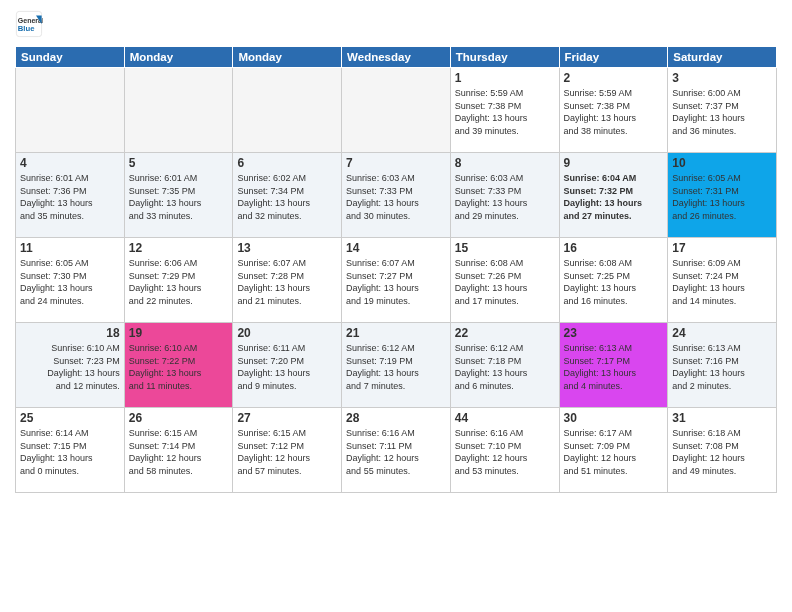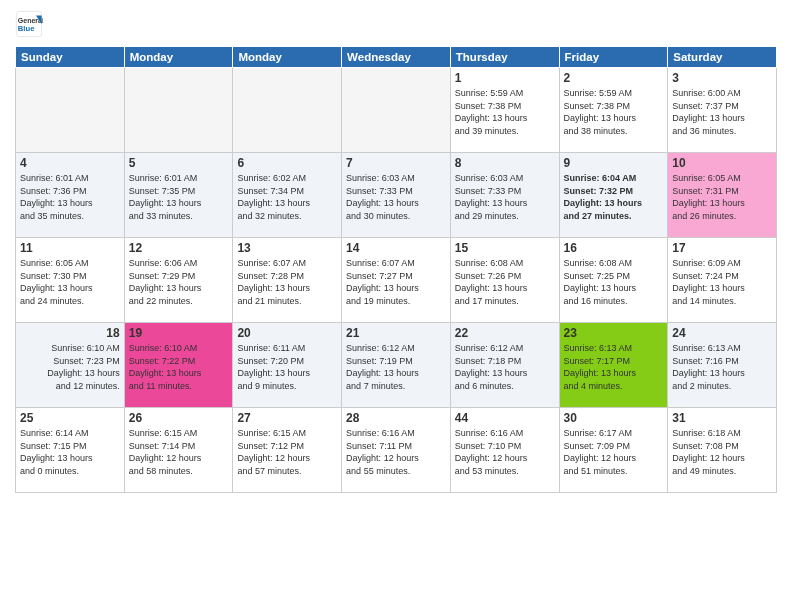--- a/index.html
+++ b/index.html
@@ -183,21 +183,21 @@
 Daylight: 13 hours
 and 29 minutes.</div>
           </td>
           <td style="background: rgb(240, 244, 248);">
             <span class="day-number">9</span>
             <div class="day-info" style="white-space: pre-line; font-weight: bold;">Sunrise: 6:04 AM
 Sunset: 7:32 PM
 Daylight: 13 hours
 and 27 minutes.</div>
           </td>
-          <td style="background: #f9a8d4;">
+          <td style="background: #0ea5e9;">
             <span class="day-number">10</span>
             <div class="day-info" style="white-space: pre-line;">Sunrise: 6:05 AM
 Sunset: 7:31 PM
 Daylight: 13 hours
 and 26 minutes.</div>
           </td>
         </tr>
         <tr class="week-row">
           <td>
             <span class="day-number">11</span>
@@ -278,21 +278,21 @@
 Daylight: 13 hours
 and 7 minutes.</div>
           </td>
           <td style="background: rgb(240, 244, 248);">
             <span class="day-number">22</span>
             <div class="day-info" style="white-space: pre-line;">Sunrise: 6:12 AM
 Sunset: 7:18 PM
 Daylight: 13 hours
 and 6 minutes.</div>
           </td>
-          <td style="background: #84cc16;">
+          <td style="background: #d946ef;">
             <span class="day-number">23</span>
             <div class="day-info" style="white-space: pre-line;">Sunrise: 6:13 AM
 Sunset: 7:17 PM
 Daylight: 13 hours
 and 4 minutes.</div>
           </td>
           <td style="background: rgb(240, 244, 248);">
             <span class="day-number">24</span>
             <div class="day-info" style="white-space: pre-line;">Sunrise: 6:13 AM
 Sunset: 7:16 PM

